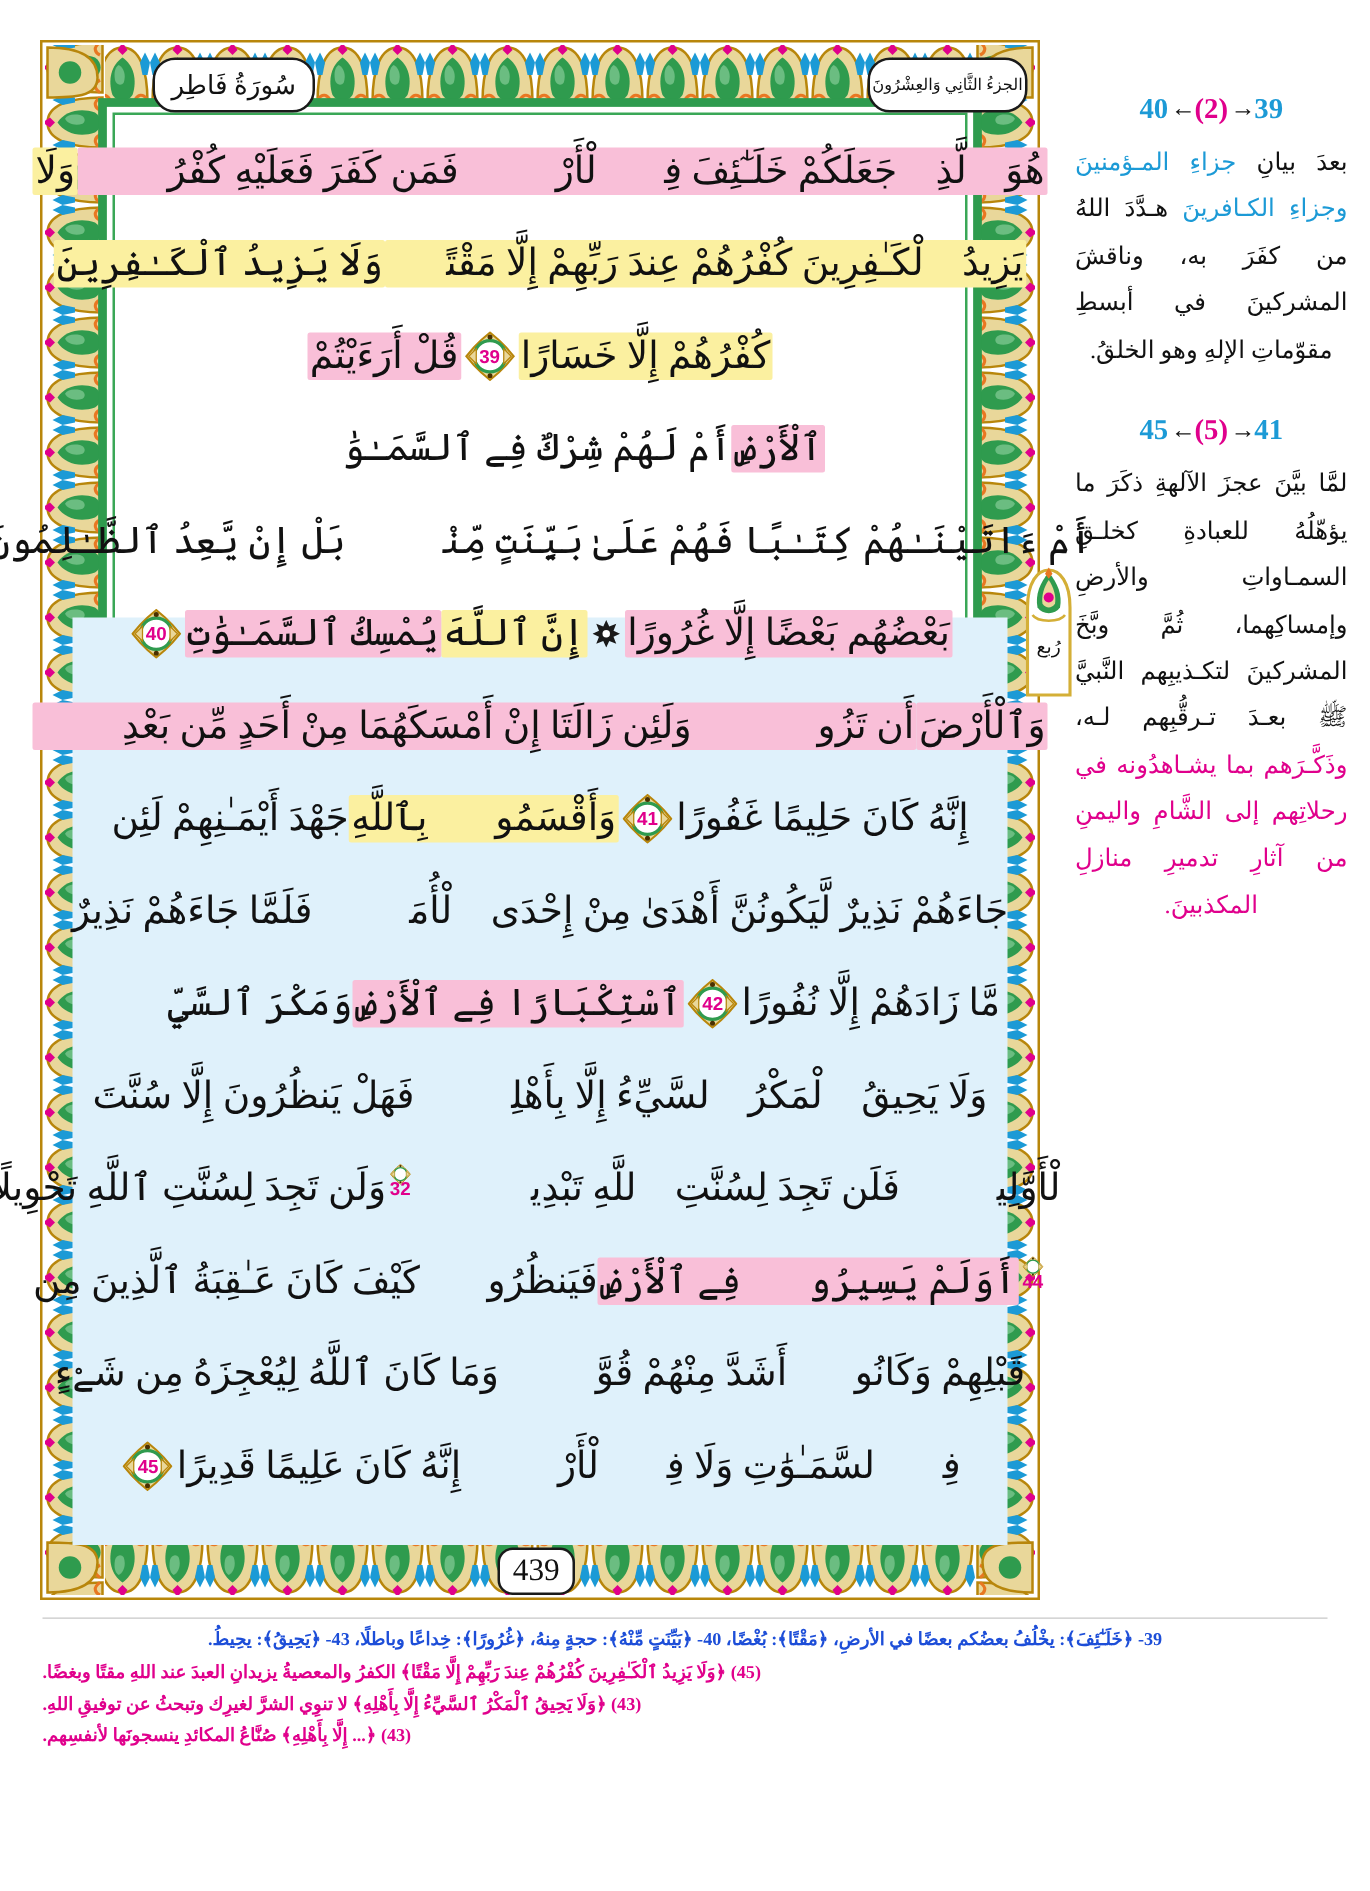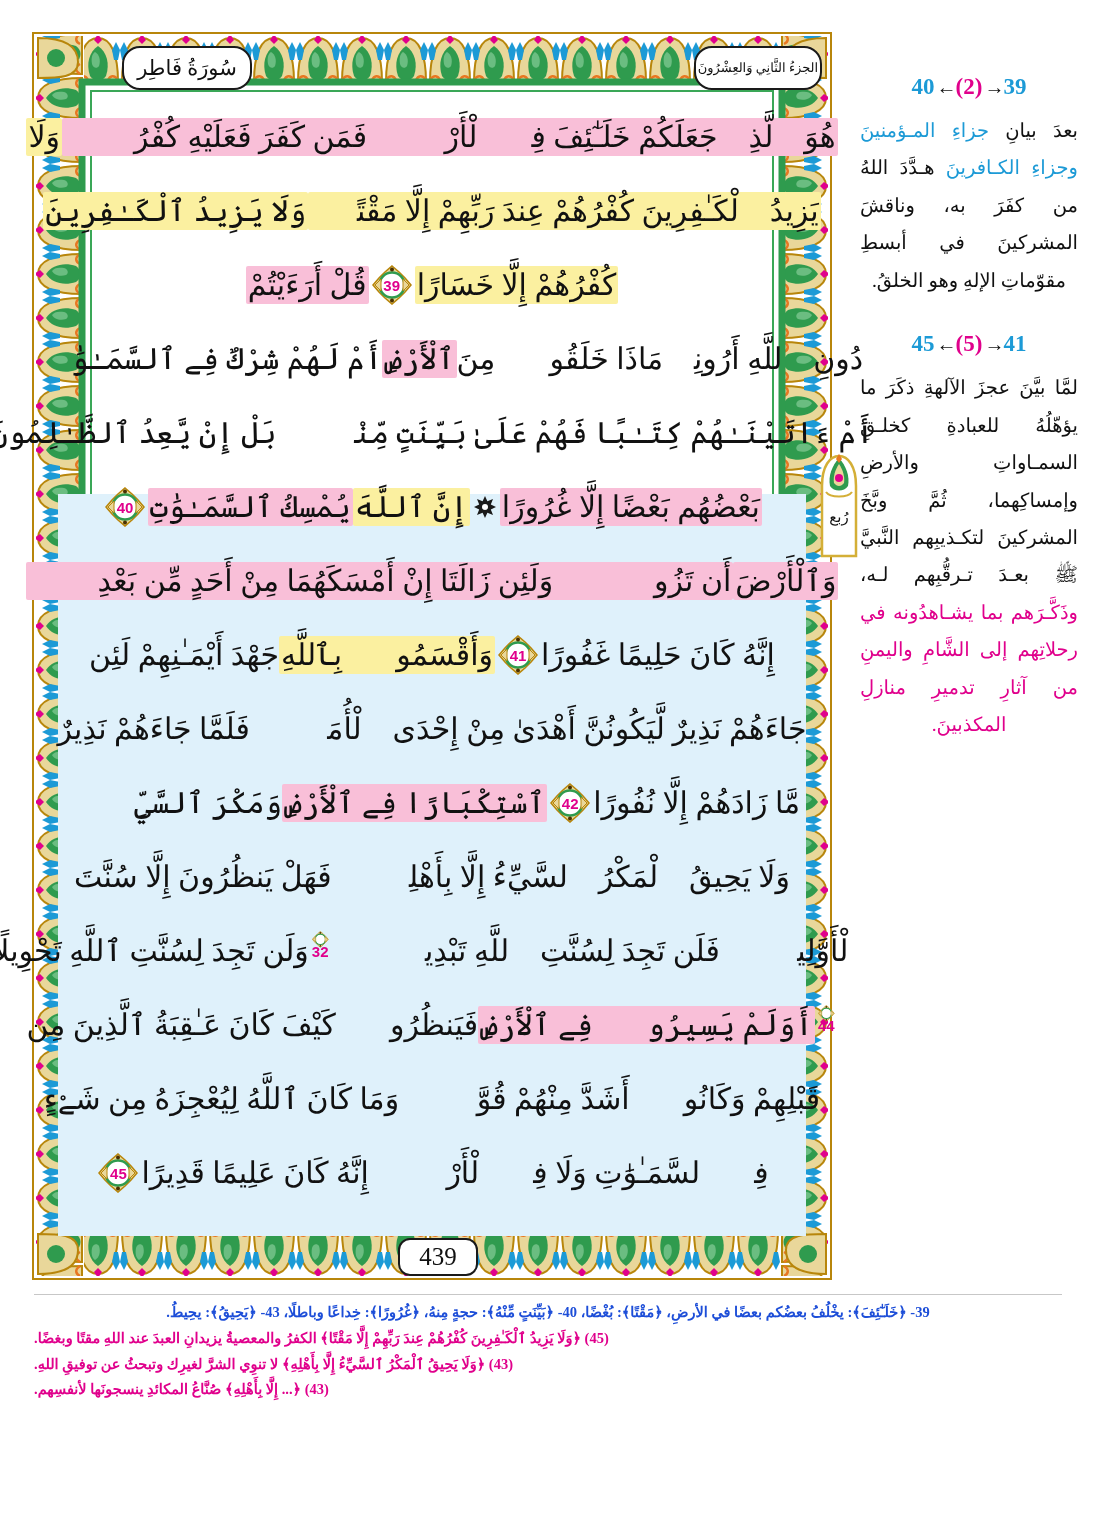--- a/index.html
+++ b/index.html
@@ -54,21 +54,21 @@
     white-space: nowrap;
     direction: rtl;
   }
   #cart-surah .cart-text { font-size: 21px; }
   #cart-juz .cart-text   { font-size: 13px; }
 
   
   #page-num {
     position: absolute;
     left: 398px; top: 1238px;
-    width: 80px; height: 38px;
+    width: 62px; height: 38px;
     background: #ffffff;
     border: 2px solid #1a1a1a;
     border-radius: 12px;
     display: flex; align-items: center; justify-content: center;
     font-size: 25px; color: #111;
     z-index: 6;
   }
 
   
   #mushaf {
@@ -312,21 +312,20 @@
             <circle cx="20" cy="4.5" r="2" fill="#4a3000"></circle>
             <circle cx="20" cy="35.5" r="2" fill="#4a3000"></circle>
             <path d="M3 20 L9 14 L9 26 Z" fill="#e9d79a" stroke="#b8860b" stroke-width="1"></path>
             <path d="M37 20 L31 14 L31 26 Z" fill="#e9d79a" stroke="#b8860b" stroke-width="1"></path>
           </svg>
           <span>39</span>
         </span>
         <span class="ar hl-pink">قُلْ أَرَءَيْتُمْ</span>
       </div>
       <div class="ayah-line">
-        <span class="ar">دُونِ ٱللَّهِ أَرُونِے مَاذَا خَلَقُوا۟ مِنَ</span>
         <span class="ar hl-pink"> ٱلْأَرْضِ</span>
         <span class="ar"> أَمْ لَهُمْ شِرْكٌ فِے ٱلسَّمَـٰوَٰتِۚ</span>
       </div>
       <div class="ayah-line">
         <span class="ar">أَمْ ءَاتَيْنَـٰهُمْ كِتَـٰبًا فَهُمْ عَلَىٰ بَيِّنَتٍ مِّنْهُۚ بَلْ إِنْ يَّعِدُ ٱلظَّـٰلِمُونَ</span>
       </div>
       <div class="ayah-line">
         <span class="ar hl-pink">بَعْضُهُم بَعْضًا إِلَّا غُرُورًا</span>
         <span class="star-mark"><svg viewBox="0 0 22 22" aria-hidden="true">
             <path d="M11 0 L13.4 5.2 L19 3 L16.8 8.6 L22 11 L16.8 13.4 L19 19 L13.4 16.8 L11 22 L8.6 16.8 L3 19 L5.2 13.4 L0 11 L5.2 8.6 L3 3 L8.6 5.2 Z" fill="#1a1a1a"></path>

